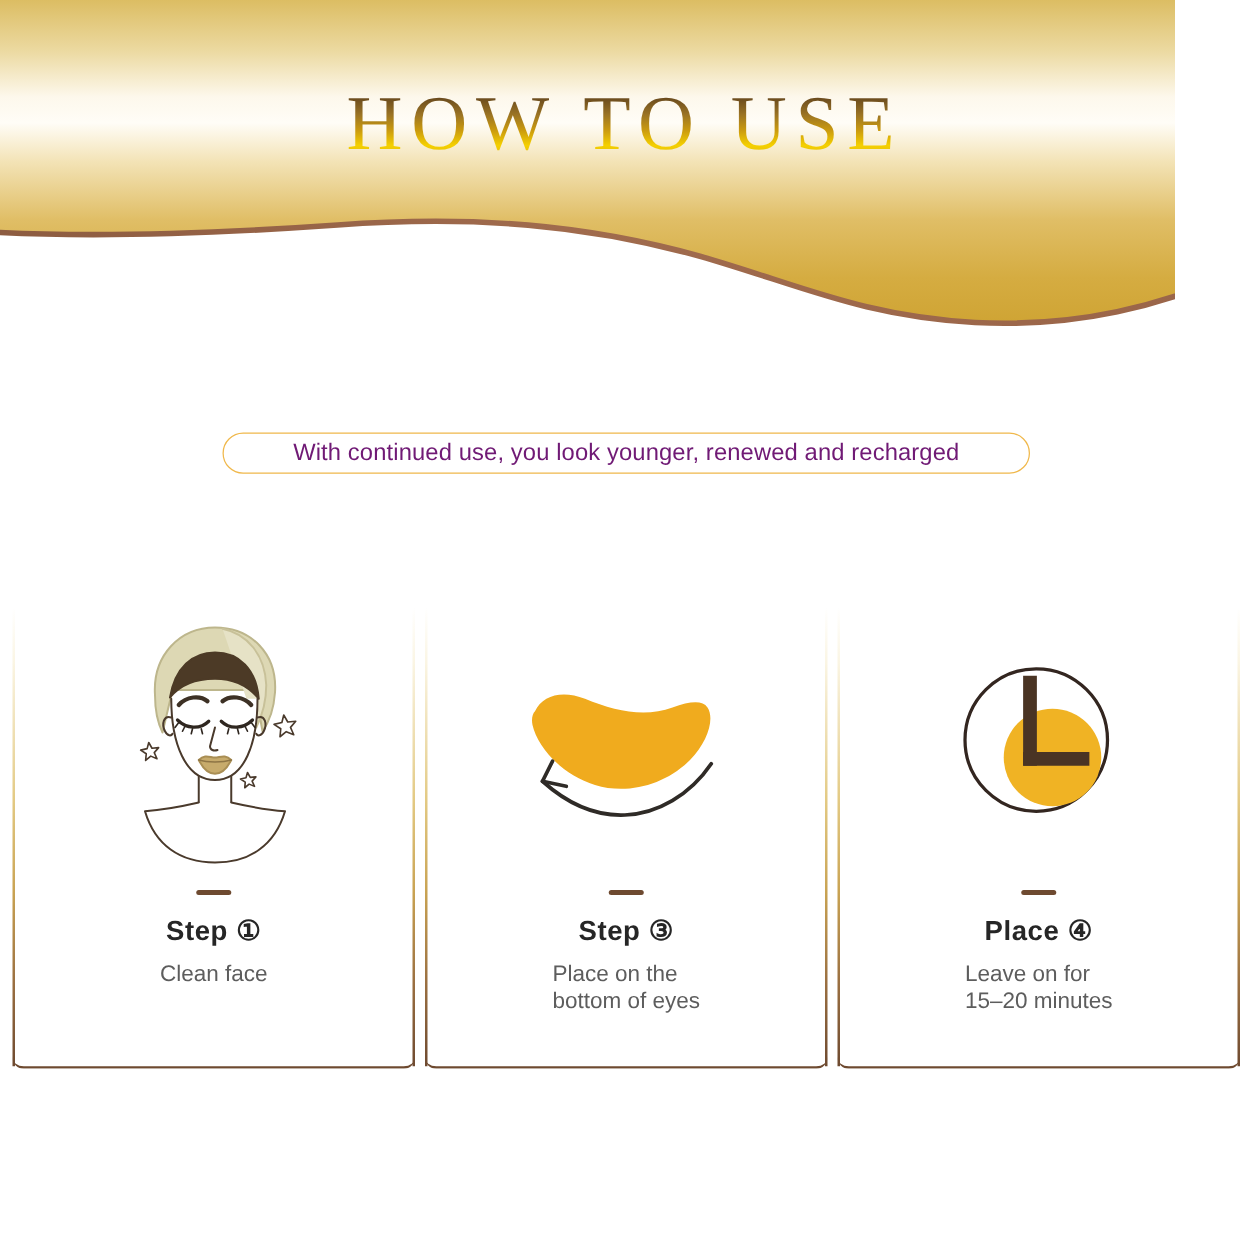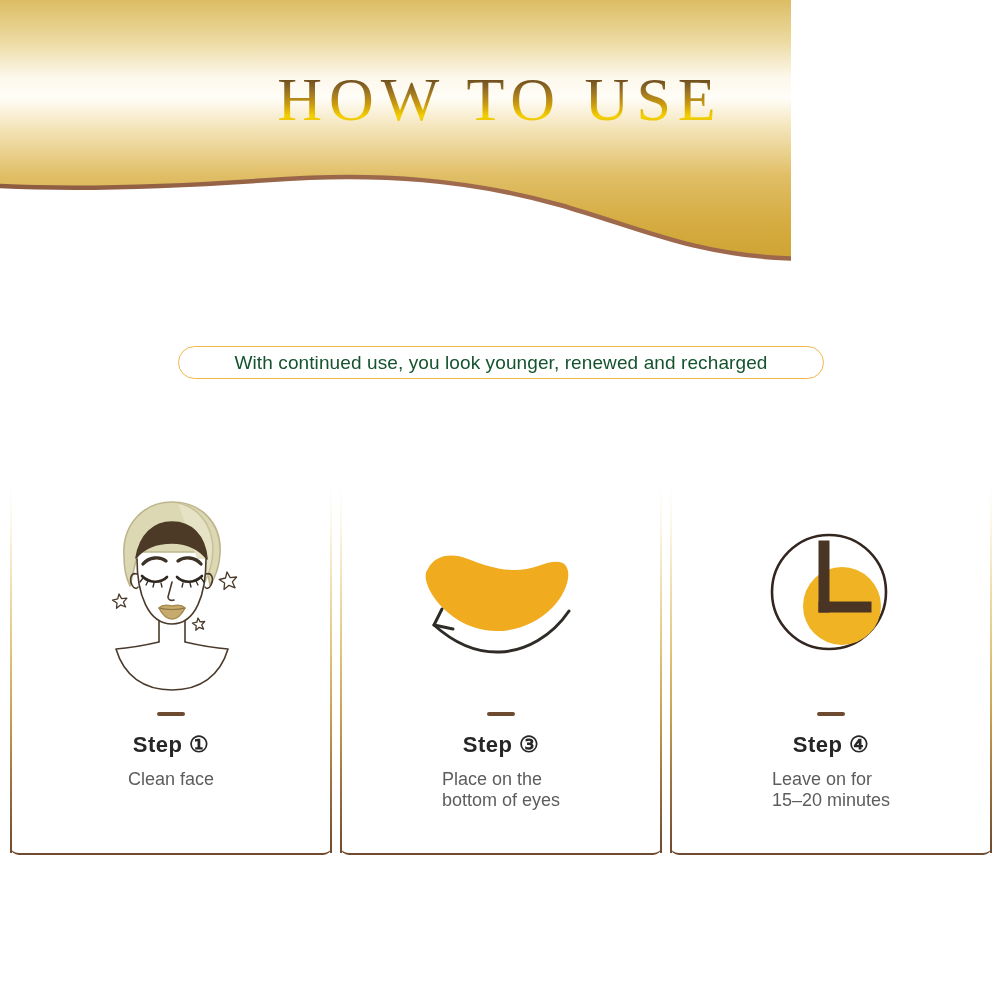--- a/index.html
+++ b/index.html
@@ -13,21 +13,21 @@
     font-family: "Liberation Sans", sans-serif;
     overflow: hidden;
     position: relative;
   }
 
   
   #header-banner {
     position: absolute;
     left: 0;
     top: 0;
-    width: 791px;
+    width: 940px;
     height: 270px;
     overflow: hidden;
   }
   #header-banner svg {
     display: block;
   }
   #page-title {
     position: absolute;
     left: 0;
     top: 68px;
@@ -57,21 +57,21 @@
     height: 33px;
     border: 1.4px solid #f0b84b;
     border-radius: 17px;
     box-sizing: border-box;
     display: flex;
     align-items: center;
     justify-content: center;
   }
   #tagline-text {
     font-size: 19px;
-    color: #14532d;
+    color: #701a75;
     letter-spacing: 0.1px;
     white-space: nowrap;
     line-height: 1;
   }
 
   
   #steps-row {
     position: absolute;
     left: 10px;
     top: 480px;
@@ -255,18 +255,18 @@
       <svg width="150" height="150" viewBox="0 0 150 150" xmlns="http://www.w3.org/2000/svg">
         <circle cx="73" cy="70" r="57" fill="#ffffff" stroke="#332620" stroke-width="2.6"></circle>
         <circle cx="86" cy="84" r="39" fill="#f0b324"></circle>
         <g stroke="#4a3424" stroke-width="11" stroke-linecap="square" fill="none">
           <path d="M68,24 L68,85"></path>
           <path d="M68,85 L110,85"></path>
         </g>
       </svg>
     </div>
     <div class="step-divider"></div>
-    <div class="step-label">Step ④</div>
+    <div class="step-label">Place ④</div>
     <div class="step-desc">Leave on for
 15–20 minutes</div>
   </div>
 
 </div>
 
 </body></html>

